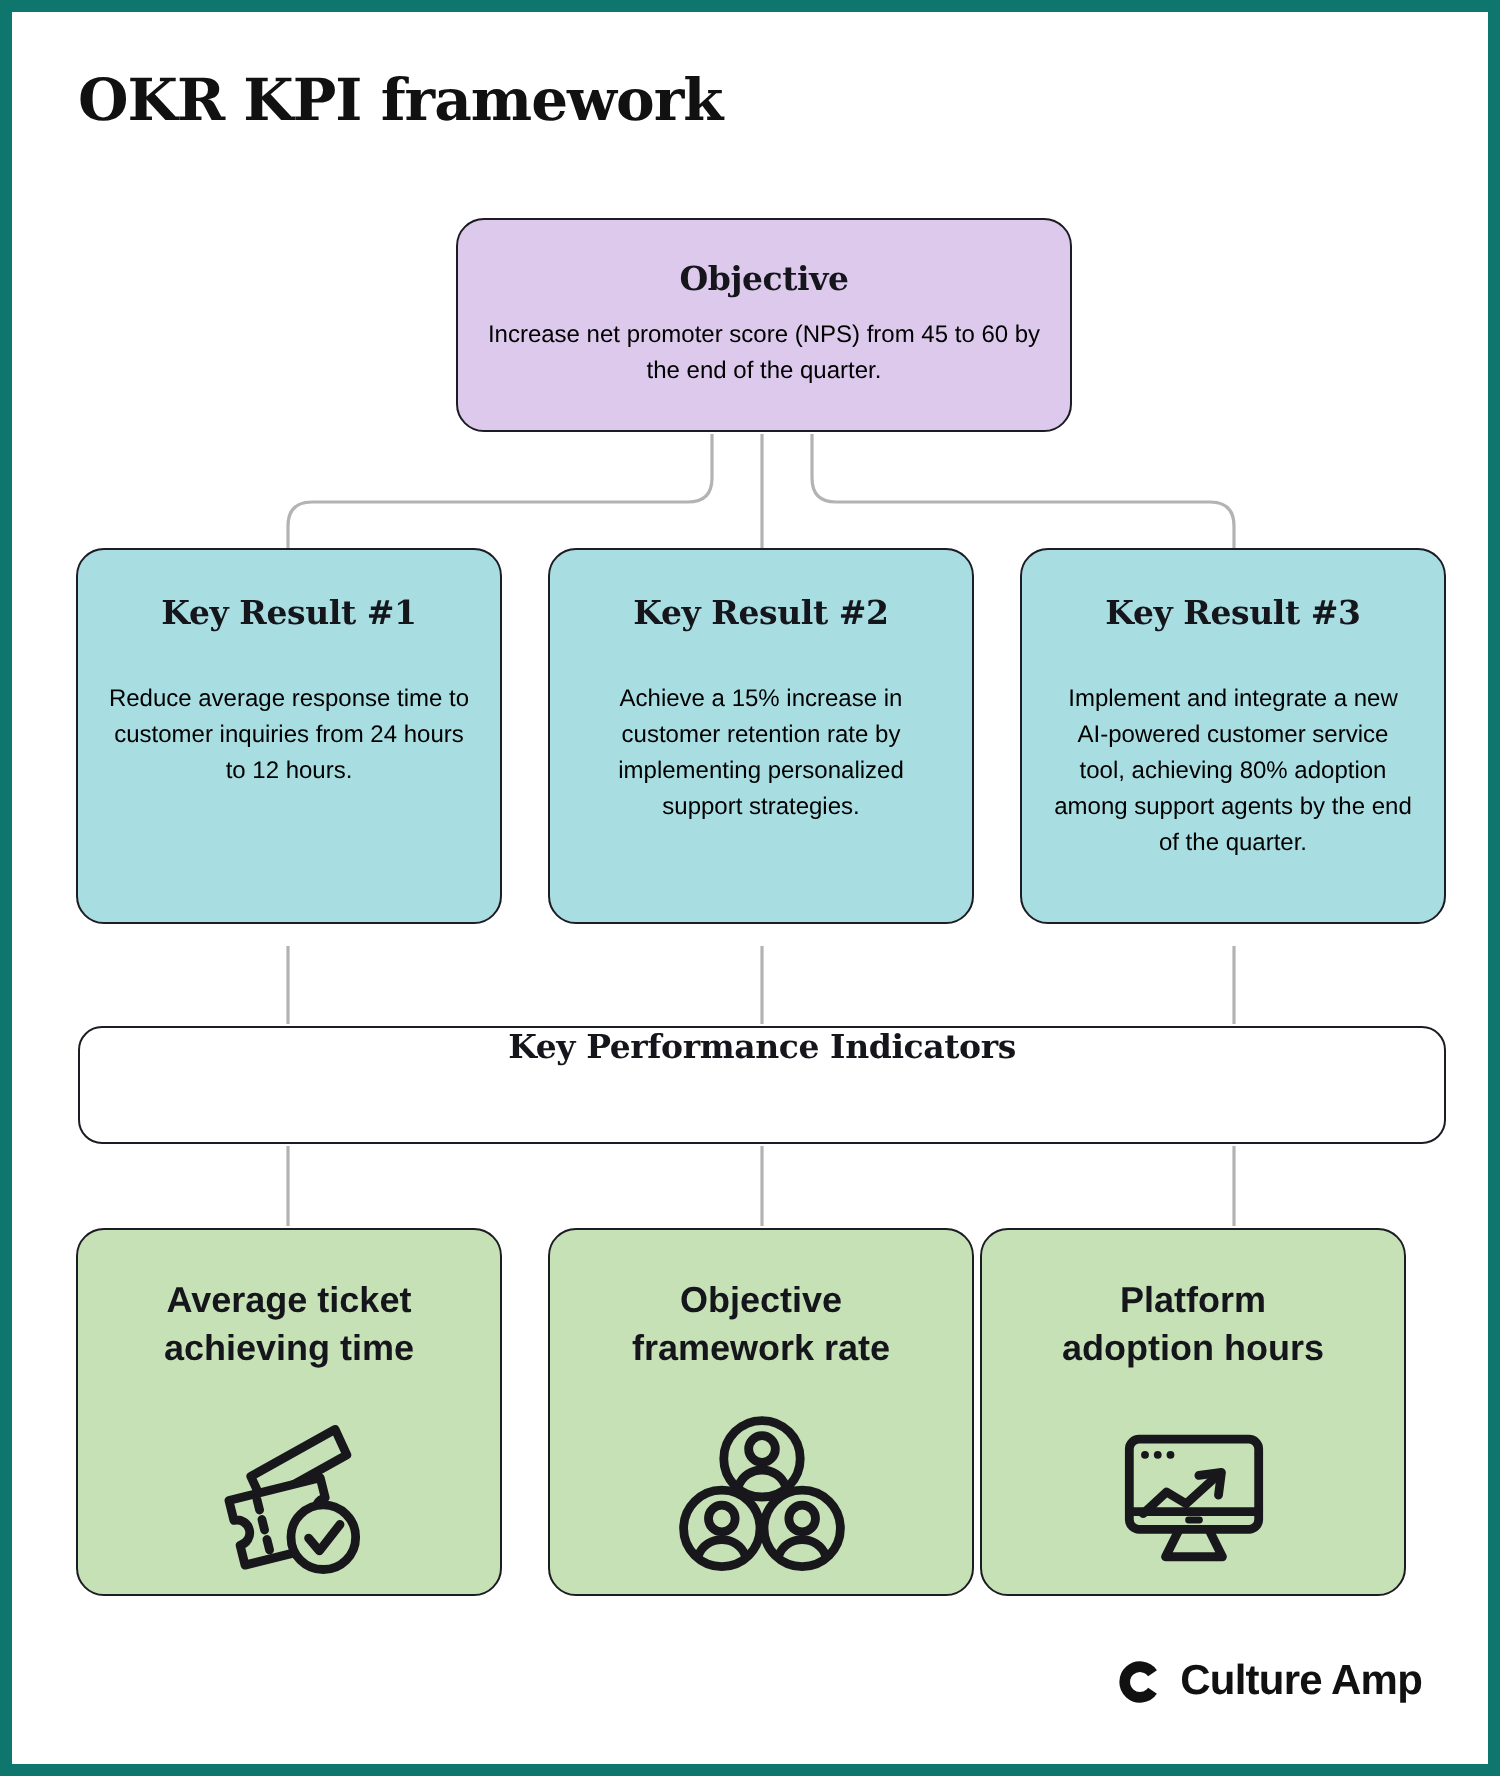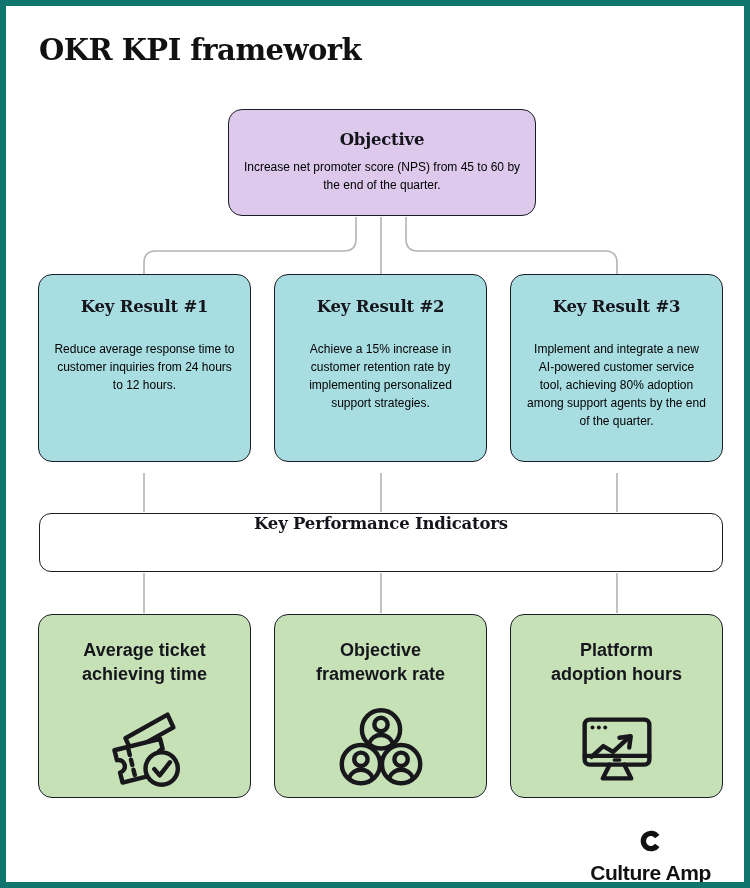--- a/index.html
+++ b/index.html
@@ -92,21 +92,20 @@
   .ink { stroke: #17171c; stroke-width: 4.5; fill: none; stroke-linecap: round; stroke-linejoin: round; }
   .ink-fill { fill: #17171c; stroke: none; }
   .occlude { fill: var(--kpi-fill, #c7e1b7); }
   .footer-logo {
     position: absolute;
     top: 822px;
     right: 33px;
     display: flex;
     align-items: center;
     gap: 7px;
-    flex-direction: column;
   }
   .footer-logo svg { width: 26px; height: 26px; display: block; }
   .brand-wordmark {
     font-size: 21px;
     font-weight: 800;
     letter-spacing: -0.4px;
     color: #111;
   }
 </style>
 </head>
@@ -185,21 +184,21 @@
         <circle class="ink occlude" cx="29.5" cy="66.5" r="19.5"></circle>
         <circle class="ink" cx="29.5" cy="61.5" r="6.8"></circle>
         <path class="ink" d="M17.5,80.5 C21.5,69.5 37.5,69.5 41.5,80.5"></path>
         <circle class="ink occlude" cx="70.5" cy="66.5" r="19.5"></circle>
         <circle class="ink" cx="70.5" cy="61.5" r="6.8"></circle>
         <path class="ink" d="M58.5,80.5 C62.5,69.5 78.5,69.5 82.5,80.5"></path>
       </svg>
     </span>
   </div>
 
-  <div class="box kpi-box" style="left:504px">
+  <div class="box kpi-box" style="left:484px">
     <div class="kpi-label">
       <div>Platform</div>
       <div>adoption hours</div>
     </div>
     <span class="kpi-icon">
       <svg viewBox="0 0 100 100">
         <rect class="ink" x="17" y="21" width="66" height="46" rx="5"></rect>
         <circle class="ink-fill" cx="25" cy="29" r="2"></circle>
         <circle class="ink-fill" cx="31.5" cy="29" r="2"></circle>
         <circle class="ink-fill" cx="38" cy="29" r="2"></circle>

